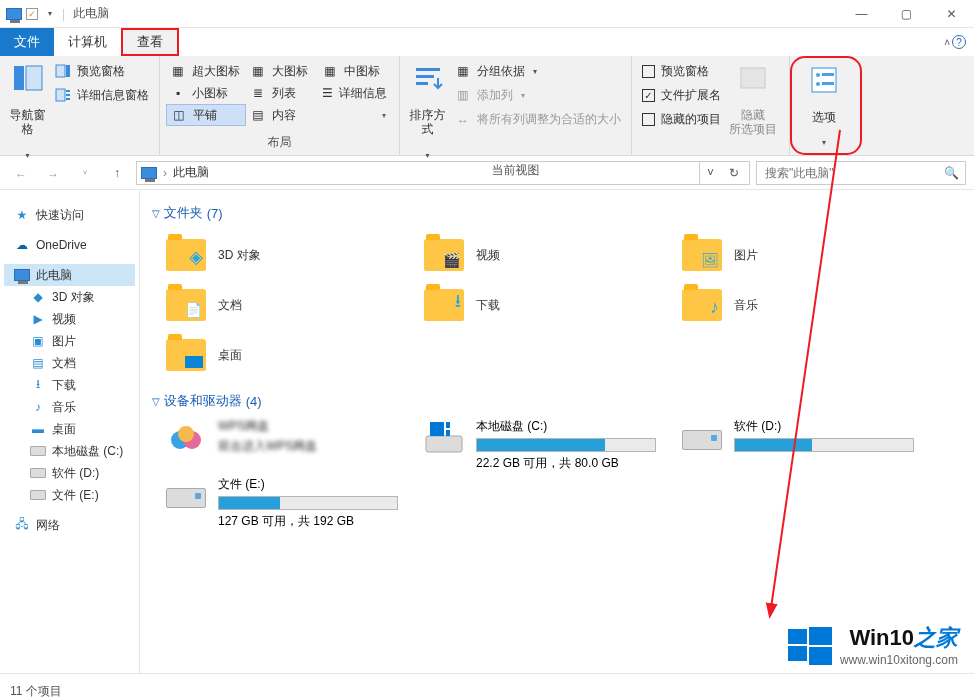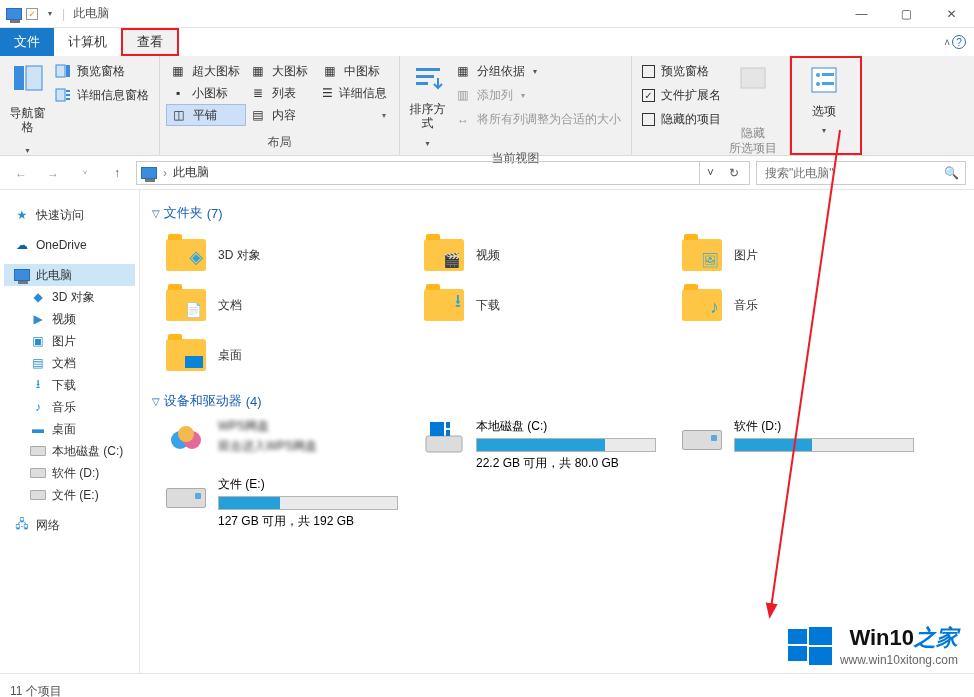--- a/index.html
+++ b/index.html
@@ -18,21 +18,21 @@
 .tab { padding:0 14px; display:flex; align-items:center; font-size:13px; color:#333; }
 .tab.file { background:#1979ca; color:#fff; }
 .tab.active { border:2px solid #ed1c24; border-bottom:1px solid #f1f1f1; background:#f1f1f1; }
 .tabs .helpbtn { margin-left:auto; display:flex; gap:2px; align-items:center; padding-right:8px; color:#555; }
 
 
 .ribbon { height: 100px; background:#f1f1f1; border-bottom:1px solid #d9d9d9; display:flex; }
 .rgroup { border-right:1px solid #d9d9d9; display:flex; flex-direction:column; padding:4px 6px 0; }
 .rgroup .body { flex:1; display:flex; gap:2px; }
 .rgroup .lbl { text-align:center; font-size:12px; color:#555; padding:2px 0 4px; }
-.rbtntall { width:52px; display:flex; flex-direction:column; align-items:center; justify-content:space-between; gap:8px; padding-top:2px; }
+.rbtntall { width:52px; display:flex; flex-direction:column; align-items:center; justify-content:flex-start; gap:14px; padding-top:2px; }
 .rbtntall .ic { width:32px; height:32px; }
 .rbtntall .cap { font-size:12px; color:#333; text-align:center; line-height:1.2; }
 .rcol { display:flex; flex-direction:column; gap:2px; }
 .ritem { display:flex; align-items:center; gap:6px; height:22px; padding:0 4px; font-size:12px; color:#333; white-space:nowrap; }
 .ritem .ic { width:16px; height:16px; display:flex; align-items:center; justify-content:center; }
 .ritem.sel { border:1px solid #a3bde3; background:#cde0f7; }
 .chk { width:13px; height:13px; border:1px solid #333; display:inline-flex; align-items:center; justify-content:center; font-size:10px; }
 .ritem.disabled { color:#999; }
 
 .redbox { border:2px solid #ed1c24 !important; }
@@ -257,21 +257,21 @@
       <div class="rbtntall" style="opacity:.55;">
         <div class="ic"><svg width="32" height="32">
               <rect x="4" y="6" width="24" height="20" fill="#ddd" stroke="#aaa"></rect>
             </svg></div>
         <div class="cap" style="white-space:pre-line;">隐藏
 所选项目</div>
       </div>
     </div>
   </div>
 
-  <div class="rgroup redbox" style="width:72px;border-right:none;">
+  <div class="rgroup redbox" style="width:72px;border-right:none;border-radius:15px;">
     <div class="body">
       <div class="rbtntall">
         <div class="ic"><svg width="32" height="32">
               <rect x="4" y="4" width="24" height="24" fill="#fff" stroke="#3a8dde"></rect>
               <circle cx="10" cy="11" r="2" fill="#4aa3e0"></circle>
               <rect x="14" y="9" width="12" height="3" fill="#4aa3e0"></rect>
               <circle cx="10" cy="20" r="2" fill="#4aa3e0"></circle>
               <rect x="14" y="18" width="12" height="3" fill="#4aa3e0"></rect>
             </svg></div>
         <div class="cap">选项</div>

